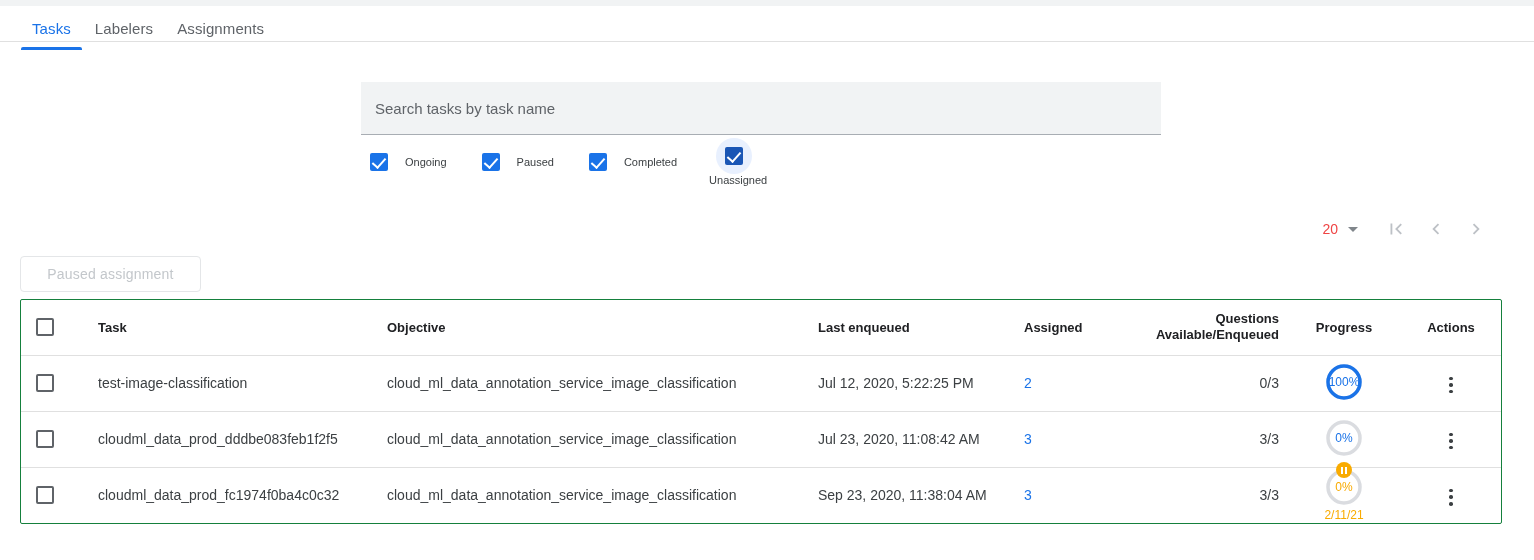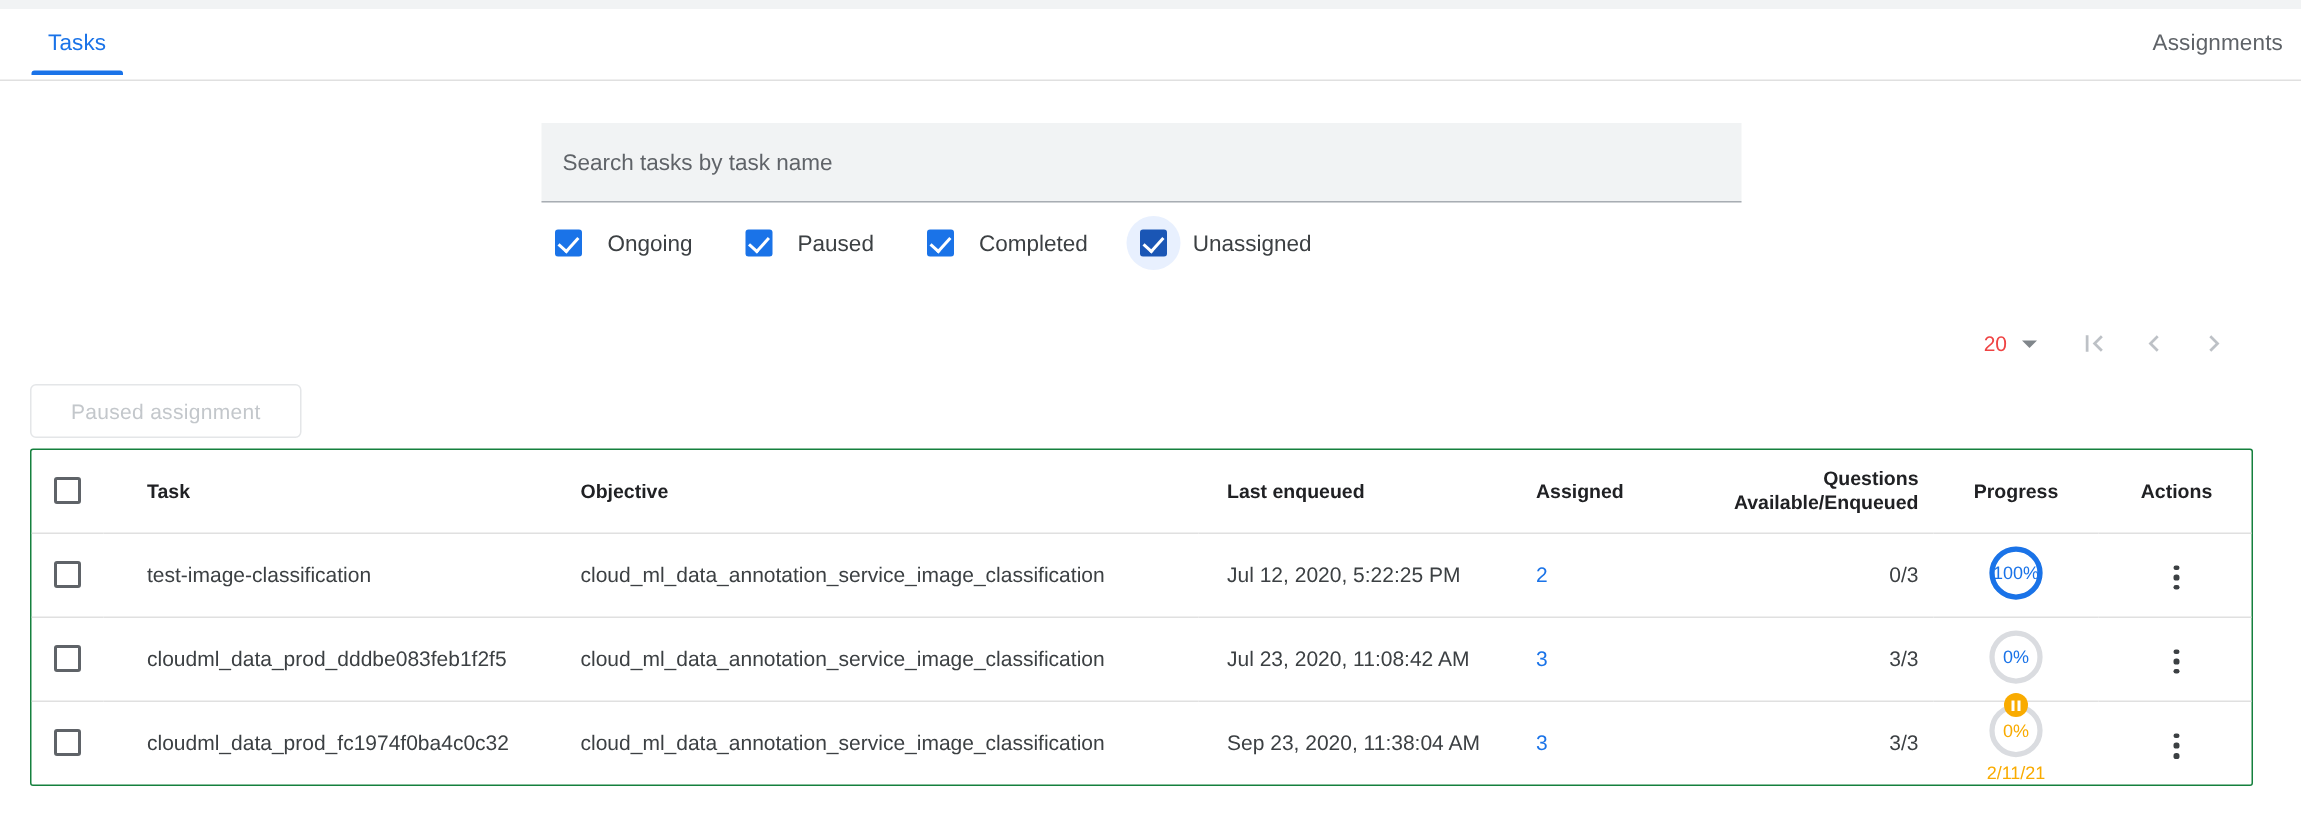--- a/index.html
+++ b/index.html
@@ -14,25 +14,24 @@
   #app { position: relative; width: 1534px; height: 560px; background: #ffffff; overflow: hidden; }
 
   
   .top-strip {
     position: absolute; top: 0; left: 0; width: 1534px; height: 6px;
     background: #f1f3f4;
   }
 
   
   .tabs {
-    position: absolute; top: 6px; left: 0; width: 1534px; height: 48px;
+    position: absolute; top: 6px; left: 0; width: 1534px; height: 36px;
     border-bottom: 1px solid #e0e0e0;
     display: flex; align-items: flex-start;
     padding-left: 20px;
-    justify-content: space-between;
   }
   .tab {
     position: relative;
     height: 44px;
     display: flex; align-items: center;
     padding: 0 12px;
     font-size: 15px;
     color: #5f6368;
     letter-spacing: .1px;
     cursor: pointer;
@@ -66,21 +65,21 @@
   .filters {
     position: absolute; top: 147px; left: 361px;
     height: 30px;
     display: flex; align-items: center;
   }
   .filter {
     display: flex; align-items: center;
     margin-right: 26px;
     cursor: pointer;
   }
-  .filter:last-child { margin-right: 0; }
+  .filter:last-child { margin-right: 0; flex-direction: column; }
   .cbox-hit {
     position: relative;
     width: 36px; height: 36px;
     display: flex; align-items: center; justify-content: center;
     margin-right: 2px;
   }
   .cbox-hit.focused::before {
     content: ""; position: absolute; left: 0; top: 0;
     width: 36px; height: 36px; border-radius: 50%;
     background: #e8f0fe;
@@ -93,21 +92,21 @@
   }
   .cbox.dark { background: #1a56b5; }
   .cbox::after {
     content: "";
     position: absolute; left: 5px; top: 1.5px;
     width: 6px; height: 11px;
     border: solid #fff; border-width: 0 2px 2px 0;
     transform: rotate(42deg);
   }
   .filter-label {
-    font-size: 15px; color: #3c4043;
+    font-size: 11px; color: #3c4043;
     margin-left: 6px;
     white-space: nowrap;
   }
 
   
   .paginator {
     position: absolute; top: 211px; right: 38px;
     height: 36px;
     display: flex; align-items: center;
   }
@@ -245,20 +244,23 @@
 </head>
 <body>
 
 <div id="app">
 
   <div class="top-strip"></div>
 
   <div class="tabs" id="tab-bar">
       <div class="tab active">
         <span>Tasks</span>
+      </div>
+      <div class="tab">
+        <span>Labelers</span>
       </div>
       <div class="tab">
         <span>Assignments</span>
       </div>
     </div>
 
   <div class="search-wrap">
     <input class="search-field" type="text" placeholder="Search tasks by task name" value="" style="">
   </div>
 

